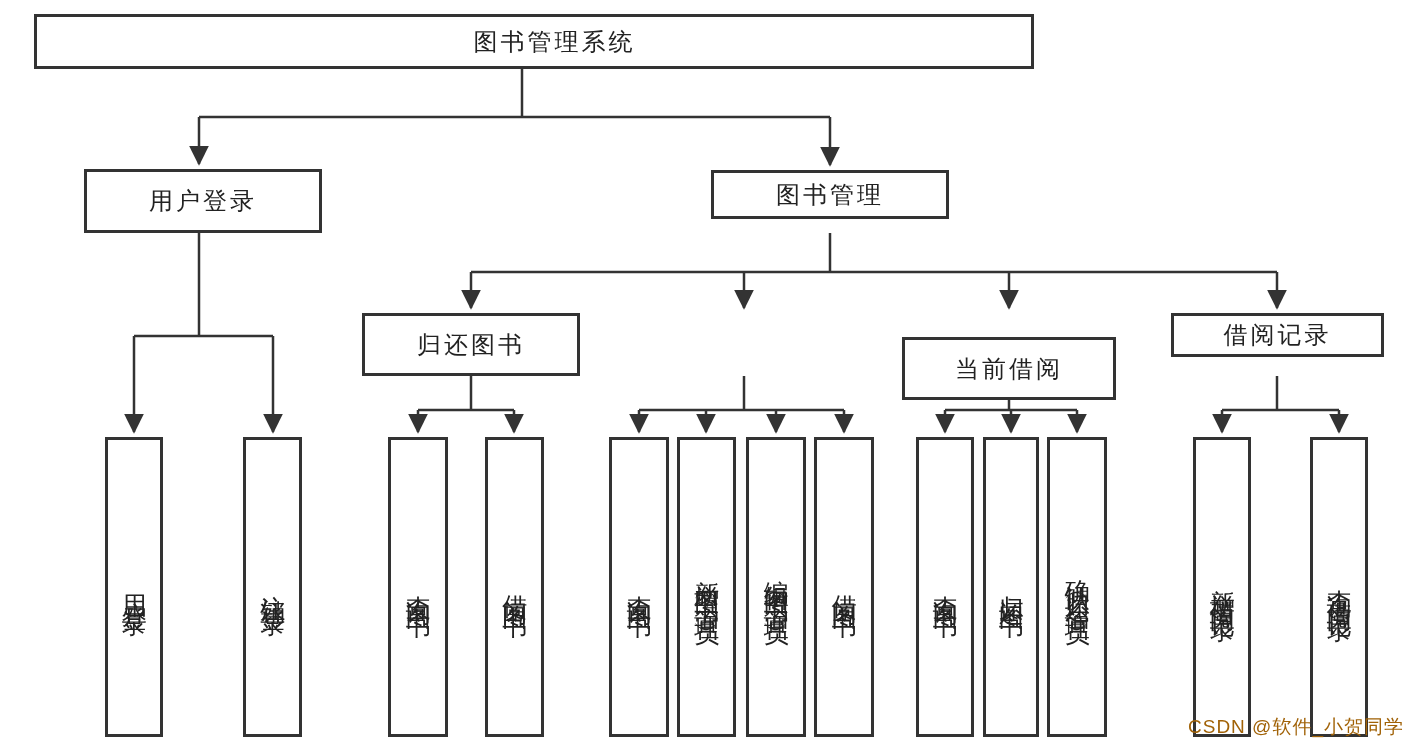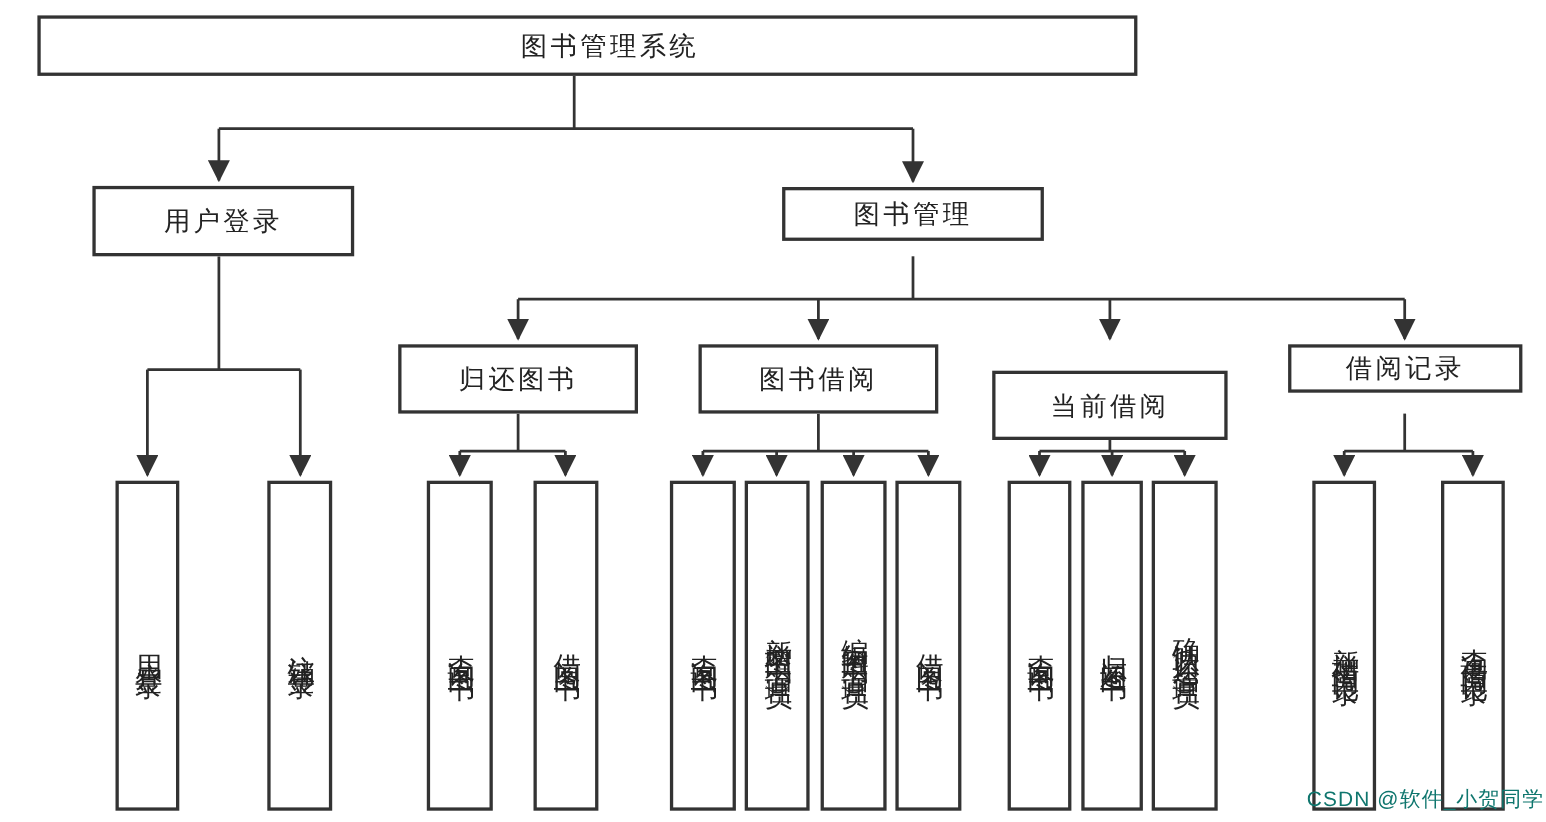--- a/index.html
+++ b/index.html
@@ -55,21 +55,21 @@
     line-height: 1.1;
     color: #222222;
     white-space: nowrap;
   }
   .watermark {
     position: absolute;
     left: 1188px;
     top: 714px;
     font-size: 19px;
     letter-spacing: 1px;
-    color: #0f766e;
+    color: #a16207;
     z-index: 3;
     white-space: nowrap;
   }
 </style>
 </head>
 <body>
 
 <div class="canvas">
 
   <svg class="wires" viewBox="0 0 1405 747" xmlns="http://www.w3.org/2000/svg">
@@ -121,21 +121,20 @@
       <path d="M1339,410 V432" marker-end="url(#arrow)"></path>
     </g>
   </svg>
 
   <div class="node" style="left:34px; top:14px; width:1000px; height:55px;padding-left:41px;">图书管理系统</div>
 
   <div class="node" style="left:84px; top:169px; width:238px; height:64px;">用户登录</div>
   <div class="node" style="left:711px; top:170px; width:238px; height:49px;">图书管理</div>
 
   <div class="node" style="left:362px; top:313px; width:218px; height:63px;">归还图书</div>
-  <div class="node" style="left:635px; top:313px; width:218px; height:63px;">图书借阅</div>
   <div class="node" style="left:902px; top:313px; width:214px; height:63px;margin-top:24px;">当前借阅</div>
   <div class="node" style="left:1171px; top:313px; width:213px; height:44px;">借阅记录</div>
 
   <div class="leaf" style="left:105px; width:58px;">
     <span>用户登录</span>
   </div>
   <div class="leaf" style="left:243px; width:59px;">
     <span>注销登录</span>
   </div>
 

